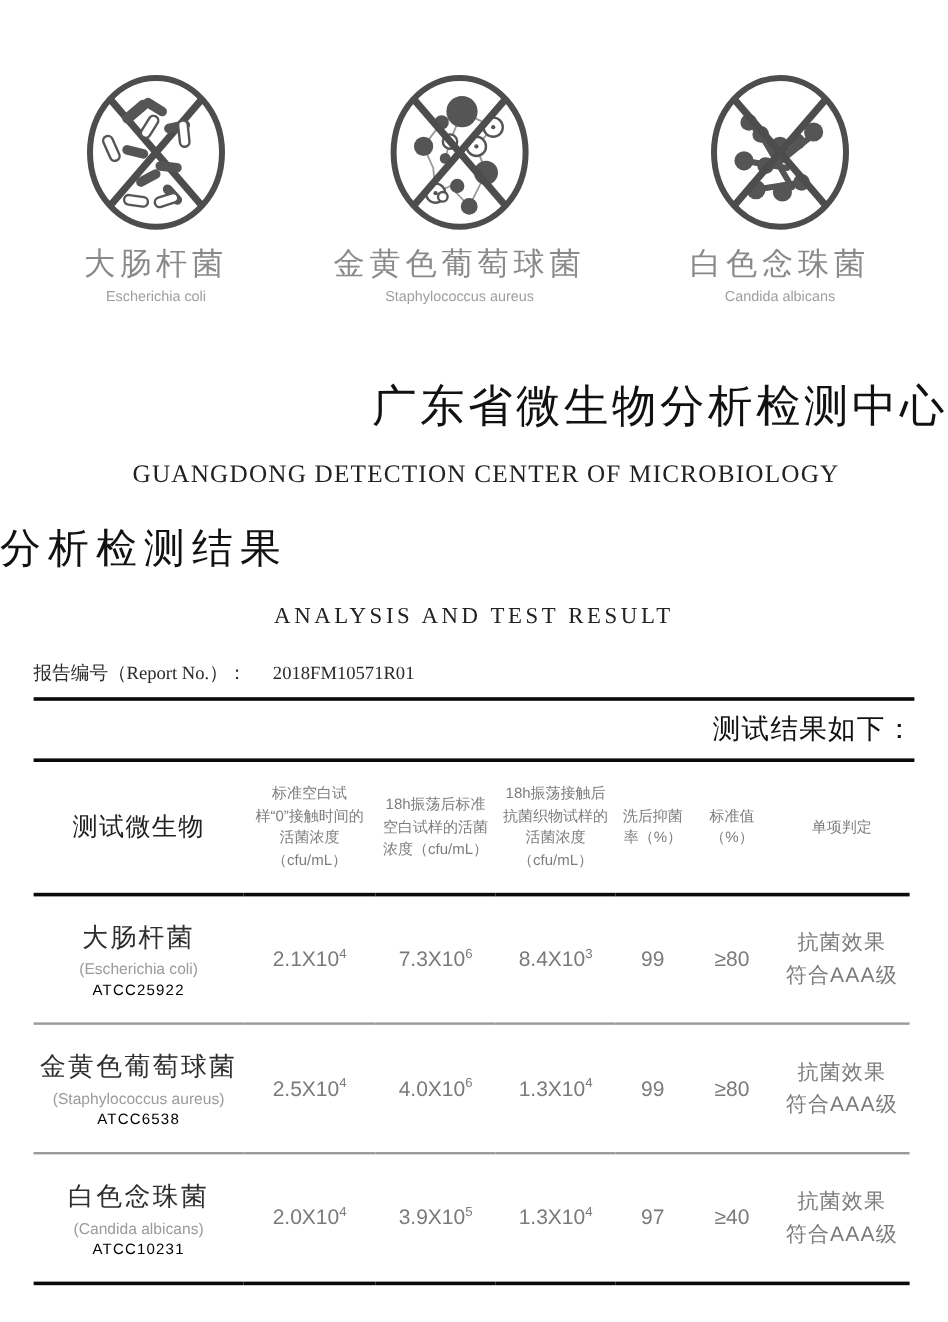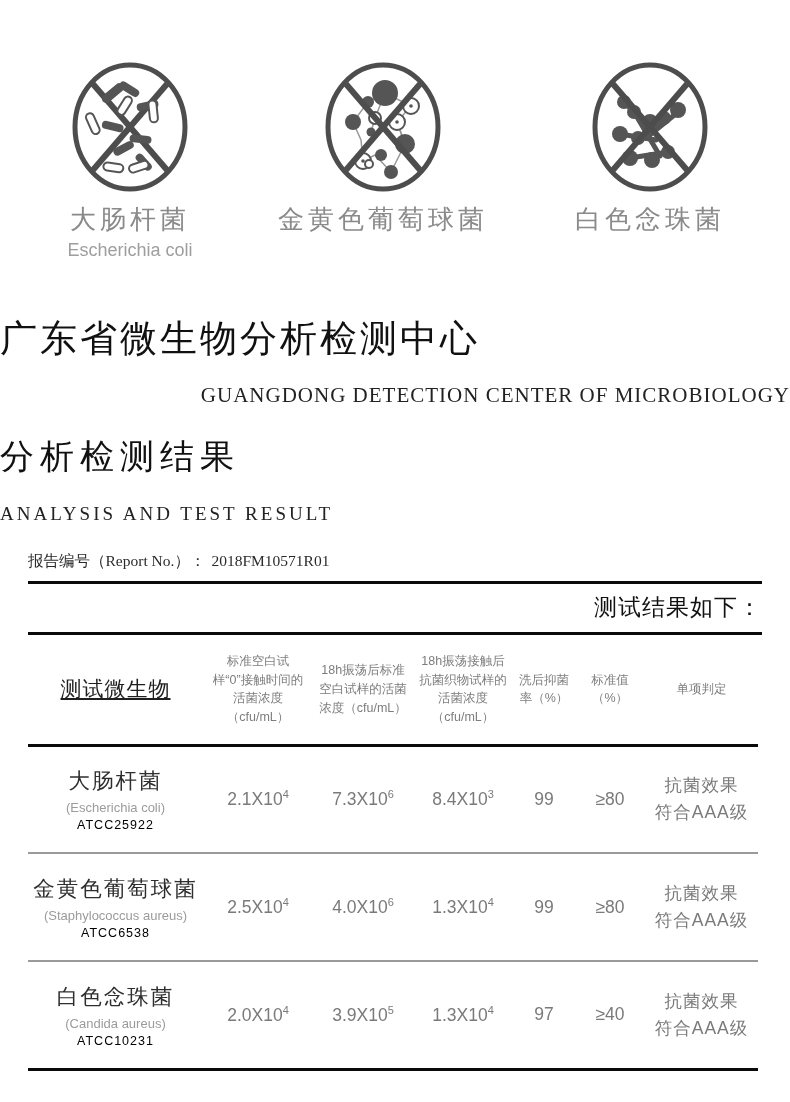--- a/index.html
+++ b/index.html
@@ -20,32 +20,32 @@
   .icon-block.b2 { left: 258px; width: 250px; }
   .icon-block.b3 { left: 540px; width: 220px; }
   .icon-block svg { display: block; margin: 0 auto; }
   .icon-zh {
     font-family: "Liberation Sans", sans-serif;
     font-size: 26px; color: #8a8a8a; letter-spacing: 4px; margin-top: 8px;
     font-weight: 400; white-space: nowrap;
   }
   .icon-en {
     font-family: "Liberation Sans", sans-serif;
-    font-size: 18px; color: #9e9e9e; margin-top: 3px; white-space: nowrap;
-  }
-
-  
-  .title-zh  { text-align: left; font-size: 37px; letter-spacing: 3px; margin-top: 56px; color: #111; }
-  .title-en  { text-align: right; font-size: 21px; letter-spacing: 1px; margin-top: 19px; color: #222; margin-left: 20px; }
+    font-size: 12px; color: #9e9e9e; margin-top: 3px; white-space: nowrap;
+  }
+
+  
+  .title-zh  { text-align: right; font-size: 37px; letter-spacing: 3px; margin-top: 56px; color: #111; }
+  .title-en  { text-align: center; font-size: 21px; letter-spacing: 1px; margin-top: 19px; color: #222; margin-left: 20px; }
   .result-zh { font-size: 34px; letter-spacing: 6px; margin-top: 26px; color: #111; }
-  .result-en { text-align: left; font-size: 19px; letter-spacing: 3px; margin-top: 23px; color: #222; }
+  .result-en { text-align: center; font-size: 19px; letter-spacing: 3px; margin-top: 23px; color: #222; }
 
   
   .report-line { margin: 26px 28px 0 28px; font-size: 15.5px; color: #2a2a2a; }
-  .report-line .num { margin-left: 6px; }
+  .report-line .num { margin-left: 22px; }
 
   .rule-thick { border: none; border-top: 3px solid #0a0a0a; margin: 9px 28px 0 28px; }
 
   .section-title { margin: 8px 28px 3px 28px; font-size: 23px; color: #111; letter-spacing: 1px; text-align: right; }
 
   
   table.results {
     width: 730px; margin: 0 28px;
     border-collapse: collapse; table-layout: fixed;
   }
@@ -54,21 +54,21 @@
   table.results tbody tr:last-child { border-bottom: 3px solid #0a0a0a; }
 
   table.results th {
     font-family: "Liberation Sans", sans-serif;
     font-weight: 400; font-size: 12.5px; line-height: 1.5;
     color: #7d7d7d; text-align: center; vertical-align: middle;
     padding: 16px 5px; height: 110px;
   }
   table.results th.organism-head {
     font-family: "Liberation Serif", serif;
-    font-size: 21px; color: #1f1f1f; letter-spacing: 1px; text-decoration: underline;
+    font-size: 21px; color: #1f1f1f; letter-spacing: 1px;
   }
 
   table.results td {
     font-family: "Liberation Sans", sans-serif;
     font-size: 17.5px; color: #7a7a7a;
     text-align: center; vertical-align: middle;
     height: 108px; padding: 4px 2px;
   }
   td.cell-value sup { font-size: 11px; vertical-align: super; letter-spacing: 0; }
   td.cell-name .name-zh {
@@ -145,20 +145,21 @@
       </g>
       <g fill="none" stroke="#4d4d4d">
         <ellipse cx="60" cy="67" rx="55" ry="62" stroke-width="5"></ellipse>
         <g stroke-width="6">
           <line x1="23" y1="24" x2="97" y2="110"></line>
           <line x1="97" y1="24" x2="23" y2="110"></line>
         </g>
       </g>
     </svg>
     <div class="icon-zh">金黄色葡萄球菌</div>
+    <div class="icon-en">Staphylococcus aureus</div>
   </div>
 
   <div class="icon-block b3">
     <svg width="120" height="134" viewBox="0 0 120 134">
       <g fill="none" stroke="#555" stroke-width="5" stroke-linecap="round">
         <line x1="30" y1="74" x2="66" y2="80"></line>
         <line x1="44" y1="52" x2="70" y2="96"></line>
         <line x1="40" y1="98" x2="78" y2="92"></line>
         <line x1="56" y1="78" x2="88" y2="52"></line>
         <line x1="56" y1="78" x2="74" y2="60"></line>
@@ -178,20 +179,21 @@
       </g>
       <g fill="none" stroke="#4d4d4d">
         <ellipse cx="60" cy="67" rx="55" ry="62" stroke-width="5"></ellipse>
         <g stroke-width="6">
           <line x1="23" y1="24" x2="97" y2="110"></line>
           <line x1="97" y1="24" x2="23" y2="110"></line>
         </g>
       </g>
     </svg>
     <div class="icon-zh">白色念珠菌</div>
+    <div class="icon-en">Candida albicans</div>
   </div>
 </div>
 
 <div class="title-zh">广东省微生物分析检测中心</div>
 <div class="title-en">GUANGDONG DETECTION CENTER OF MICROBIOLOGY</div>
 <div class="result-zh">分析检测结果</div>
 <div class="result-en">ANALYSIS AND TEST RESULT</div>
 
 <div class="report-line">
   <span>报告编号（Report No.）：</span><span class="num">2018FM10571R01</span>
@@ -253,21 +255,21 @@
       <td>99</td>
       <td>≥80</td>
       <td class="cell-verdict">
         <span>抗菌效果</span>
         <span>符合AAA级</span>
       </td>
     </tr>
     <tr>
       <td class="cell-name">
         <span class="name-zh">白色念珠菌</span>
-        <span class="name-en">(Candida aureus)</span>
+        <span class="name-en">(Candida albicans)</span>
         <span class="strain">ATCC10231</span>
       </td>
       <td class="cell-value"><span>2.0X10</span><sup>4</sup></td>
       <td class="cell-value"><span>3.9X10</span><sup>5</sup></td>
       <td class="cell-value"><span>1.3X10</span><sup>4</sup></td>
       <td>97</td>
       <td>≥40</td>
       <td class="cell-verdict">
         <span>抗菌效果</span>
         <span>符合AAA级</span>

